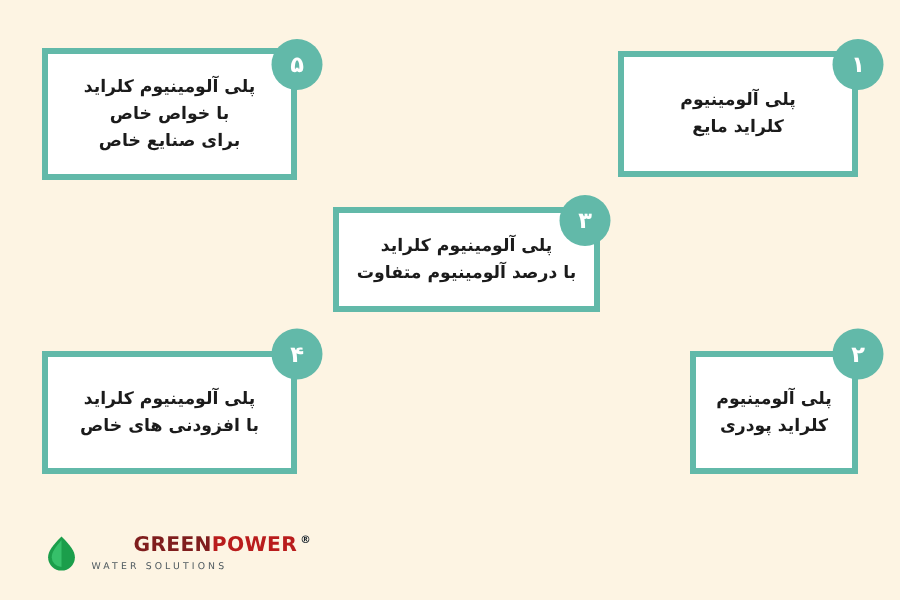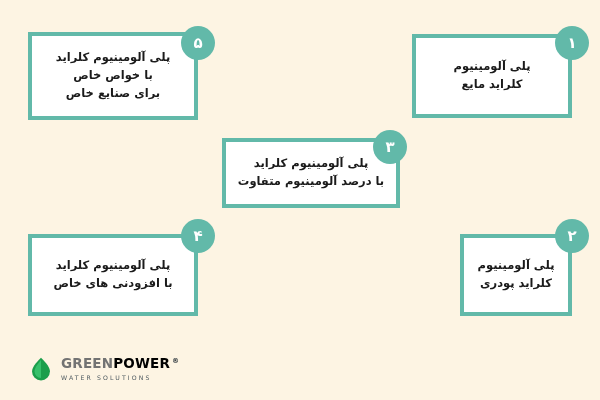--- a/index.html
+++ b/index.html
@@ -96,22 +96,22 @@
     line-height: 1;
   }
   .logo-line1 {
     font-size: 13.5px;
     font-weight: bold;
     letter-spacing: 0.2px;
     color: #1b7f52;
     display: flex;
     align-items: baseline;
   }
-  .logo-green { color: #737373; }
-  .logo-power { color: #000000; }
+  .logo-green { color: #7f1d1d; margin-left: 28px; }
+  .logo-power { color: #b91c1c; }
   .logo-reg {
     font-size: 7px;
     margin-left: 2px;
     color: #17222b;
     position: relative;
     top: -5px;
   }
   .logo-line2 {
     font-size: 6.2px;
     letter-spacing: 2.1px;

